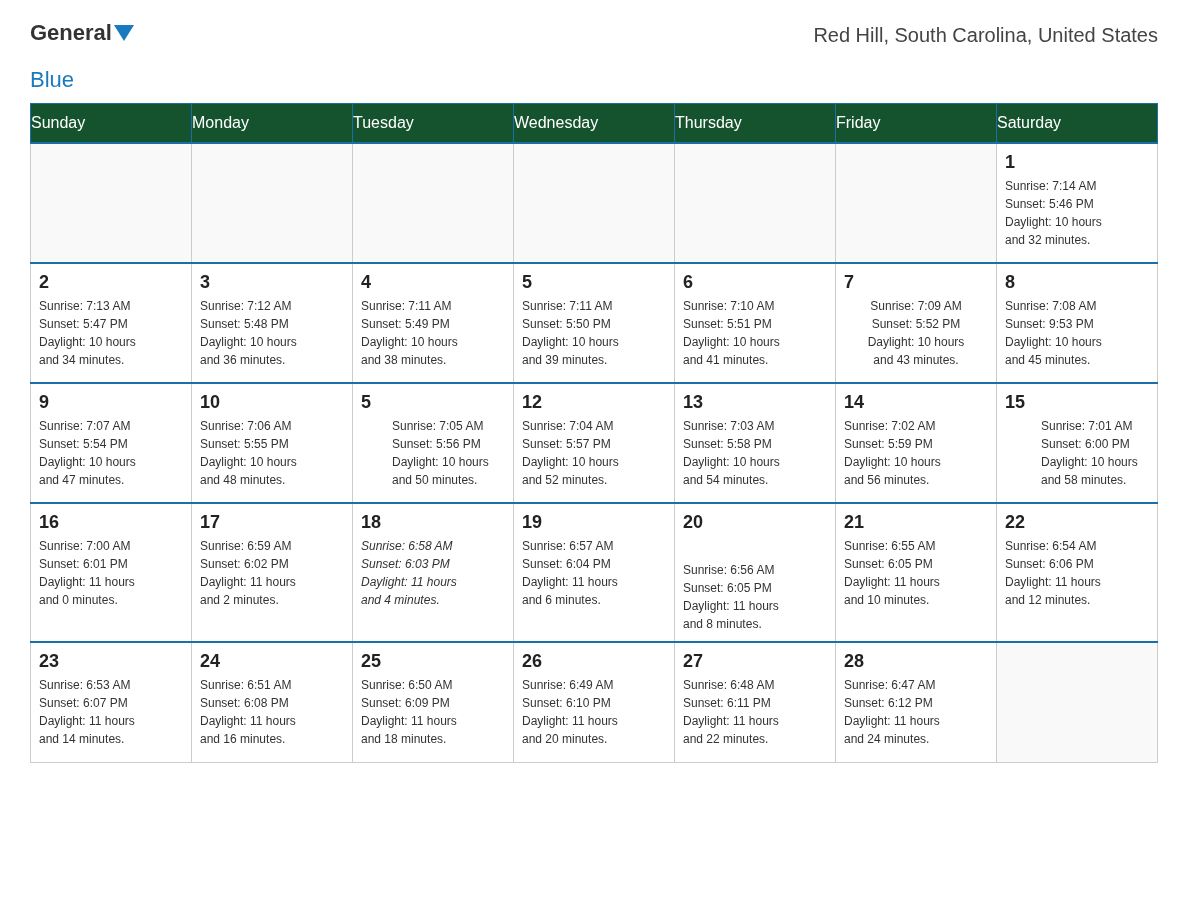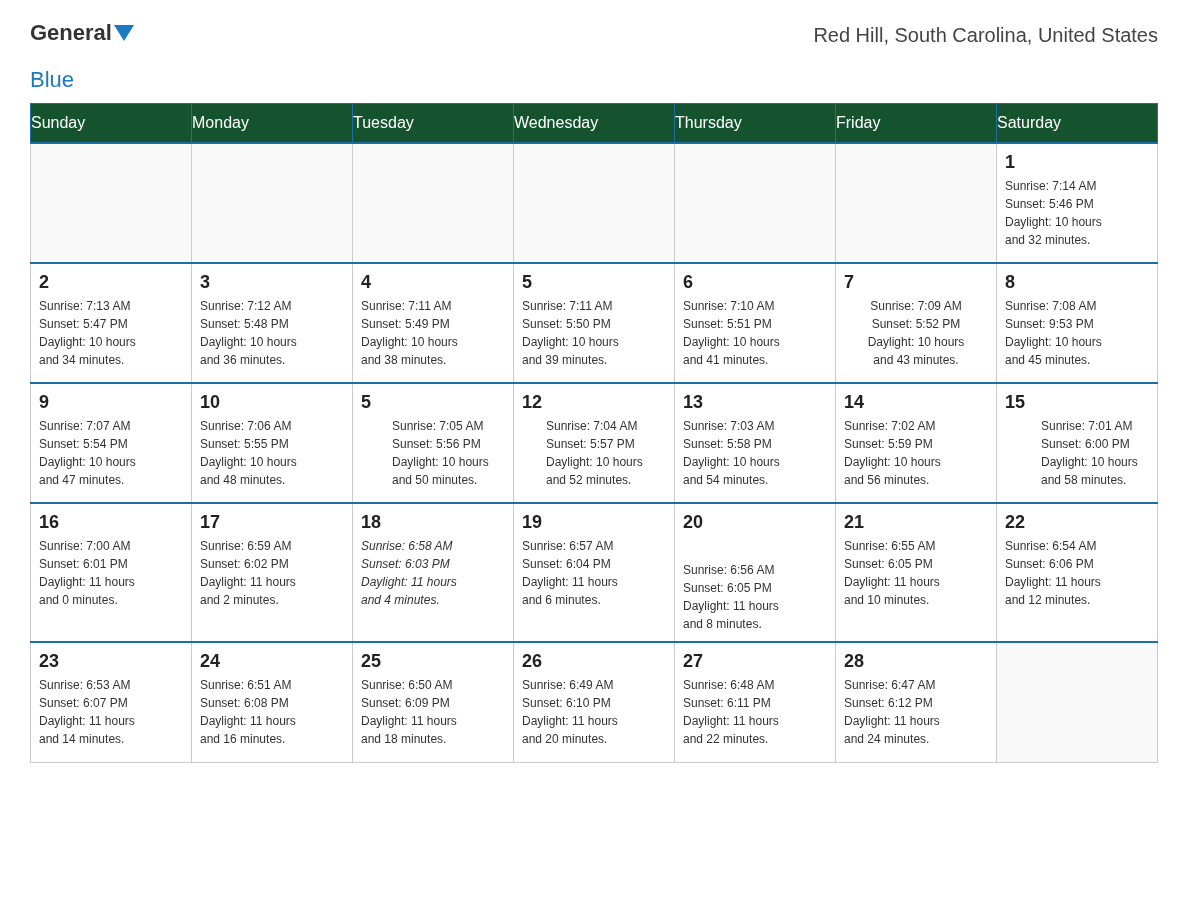--- a/index.html
+++ b/index.html
@@ -215,21 +215,21 @@
         </td>
         <td>
           <span class="day-number">5</span>
           <div class="day-info" style="white-space: pre-line; margin-left: 31px;">Sunrise: 7:05 AM
 Sunset: 5:56 PM
 Daylight: 10 hours
 and 50 minutes.</div>
         </td>
         <td>
           <span class="day-number">12</span>
-          <div class="day-info" style="white-space: pre-line; margin-left: 24px;">Sunrise: 7:04 AM
+          <div class="day-info" style="white-space: pre-line;">Sunrise: 7:04 AM
 Sunset: 5:57 PM
 Daylight: 10 hours
 and 52 minutes.</div>
         </td>
         <td>
           <span class="day-number">13</span>
           <div class="day-info" style="white-space: pre-line;">Sunrise: 7:03 AM
 Sunset: 5:58 PM
 Daylight: 10 hours
 and 54 minutes.</div>

